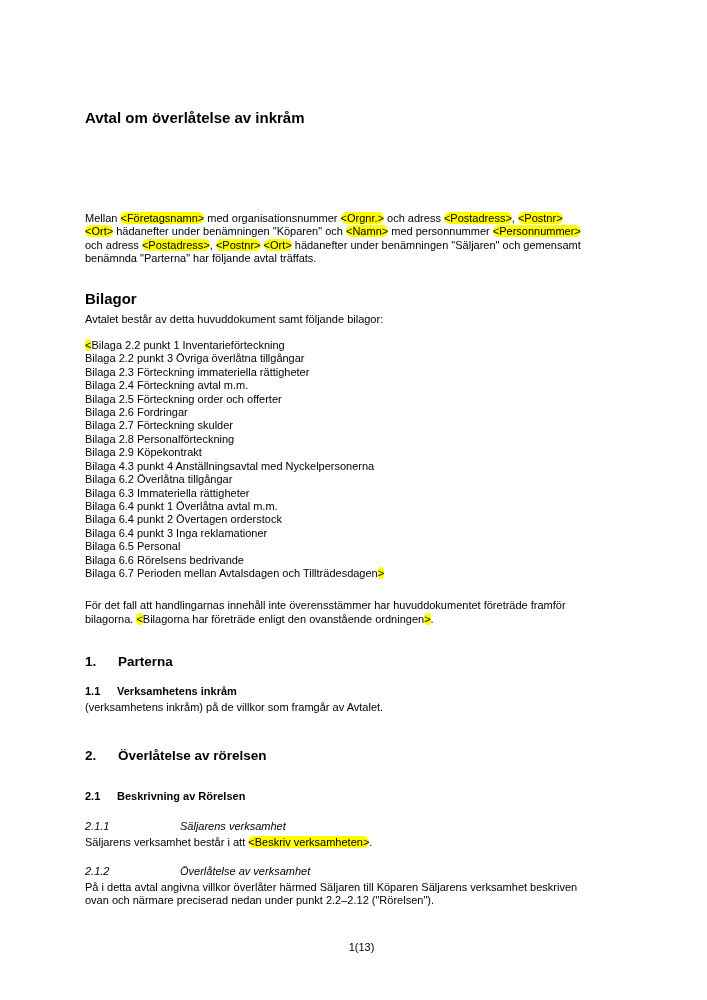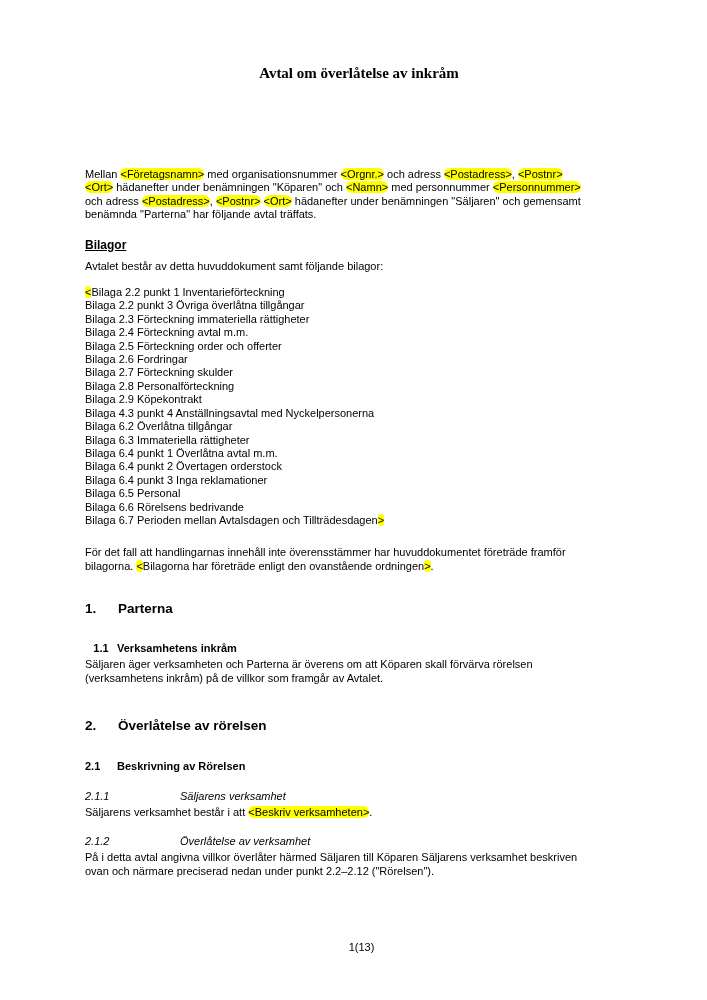--- a/index.html
+++ b/index.html
@@ -14,49 +14,48 @@
     color: #000000;
     overflow: hidden;
   }
   .content {
     position: absolute;
     left: 85px;
     top: 0;
     width: 548px;
   }
   .doc-title {
-    margin-top: 64px;
-    text-align: center;
+    margin-top: 108px;
+    text-align: left;
     font-size: 15px;
     font-weight: bold;
     line-height: 19px;
-    font-family: Liberation Serif, serif;
   }
   [data-bind-lines] > div { white-space: pre; }
   .hl { background: var(--hl, #ffff00); border-radius: 6px; }
   .intro-paragraph   { margin-top: 85px; }
-  .bilagor-heading   { margin-top: 16px; font-size: 12px; font-weight: bold; line-height: 15px; text-decoration: underline; }
+  .bilagor-heading   { margin-top: 25px; font-size: 15px; font-weight: bold; line-height: 15px; }
   .bilagor-intro     { margin-top: 7px; }
   .bilagor-list      { margin-top: 13px; }
   .priority-paragraph{ margin-top: 19px; }
   .section-heading {
     display: flex;
     font-size: 13.5px;
     font-weight: bold;
     line-height: 17px;
   }
   .section-heading.first  { margin-top: 27px; }
   .section-heading.second { margin-top: 32px; }
   .sec-num { flex: 0 0 33px; }
   .subheading {
     display: flex;
     font-weight: bold;
     line-height: 14px;
   }
-  .subheading.sub11 { margin-top: 24px; text-align: center; }
+  .subheading.sub11 { margin-top: 14px; }
   .subheading.sub21 { margin-top: 25px; }
   .sub-num { flex: 0 0 32px; }
   .subsubheading {
     display: flex;
     font-style: italic;
     line-height: 14px;
     gap: 43px;
   }
   .subsubheading.sub211 { margin-top: 16px; }
   .subsubheading.sub212 { margin-top: 15px; }
@@ -119,21 +118,20 @@
       <span class="sec-num" data-bind="document.section1.number">1.</span>
       <span data-bind="document.section1.title">Parterna</span>
     </div>
 
     <div class="subheading sub11">
       <span class="sub-num" data-bind="document.section1.sub11.number">1.1</span>
       <span data-bind="document.section1.sub11.title">Verksamhetens inkråm</span>
     </div>
 
     <div class="body-block" data-bind-lines="document.section1.body.lines">
-        <div><span>Säljaren äger verksamheten och Parterna är överens om att Köparen skall förvärva rörelsen</span></div>
         <div><span>(verksamhetens inkråm) på de villkor som framgår av Avtalet.</span></div>
       </div>
 
     <div class="section-heading second">
       <span class="sec-num" data-bind="document.section2.number">2.</span>
       <span data-bind="document.section2.title">Överlåtelse av rörelsen</span>
     </div>
 
     <div class="subheading sub21">
       <span class="sub-num" data-bind="document.section2.sub21.number">2.1</span>

